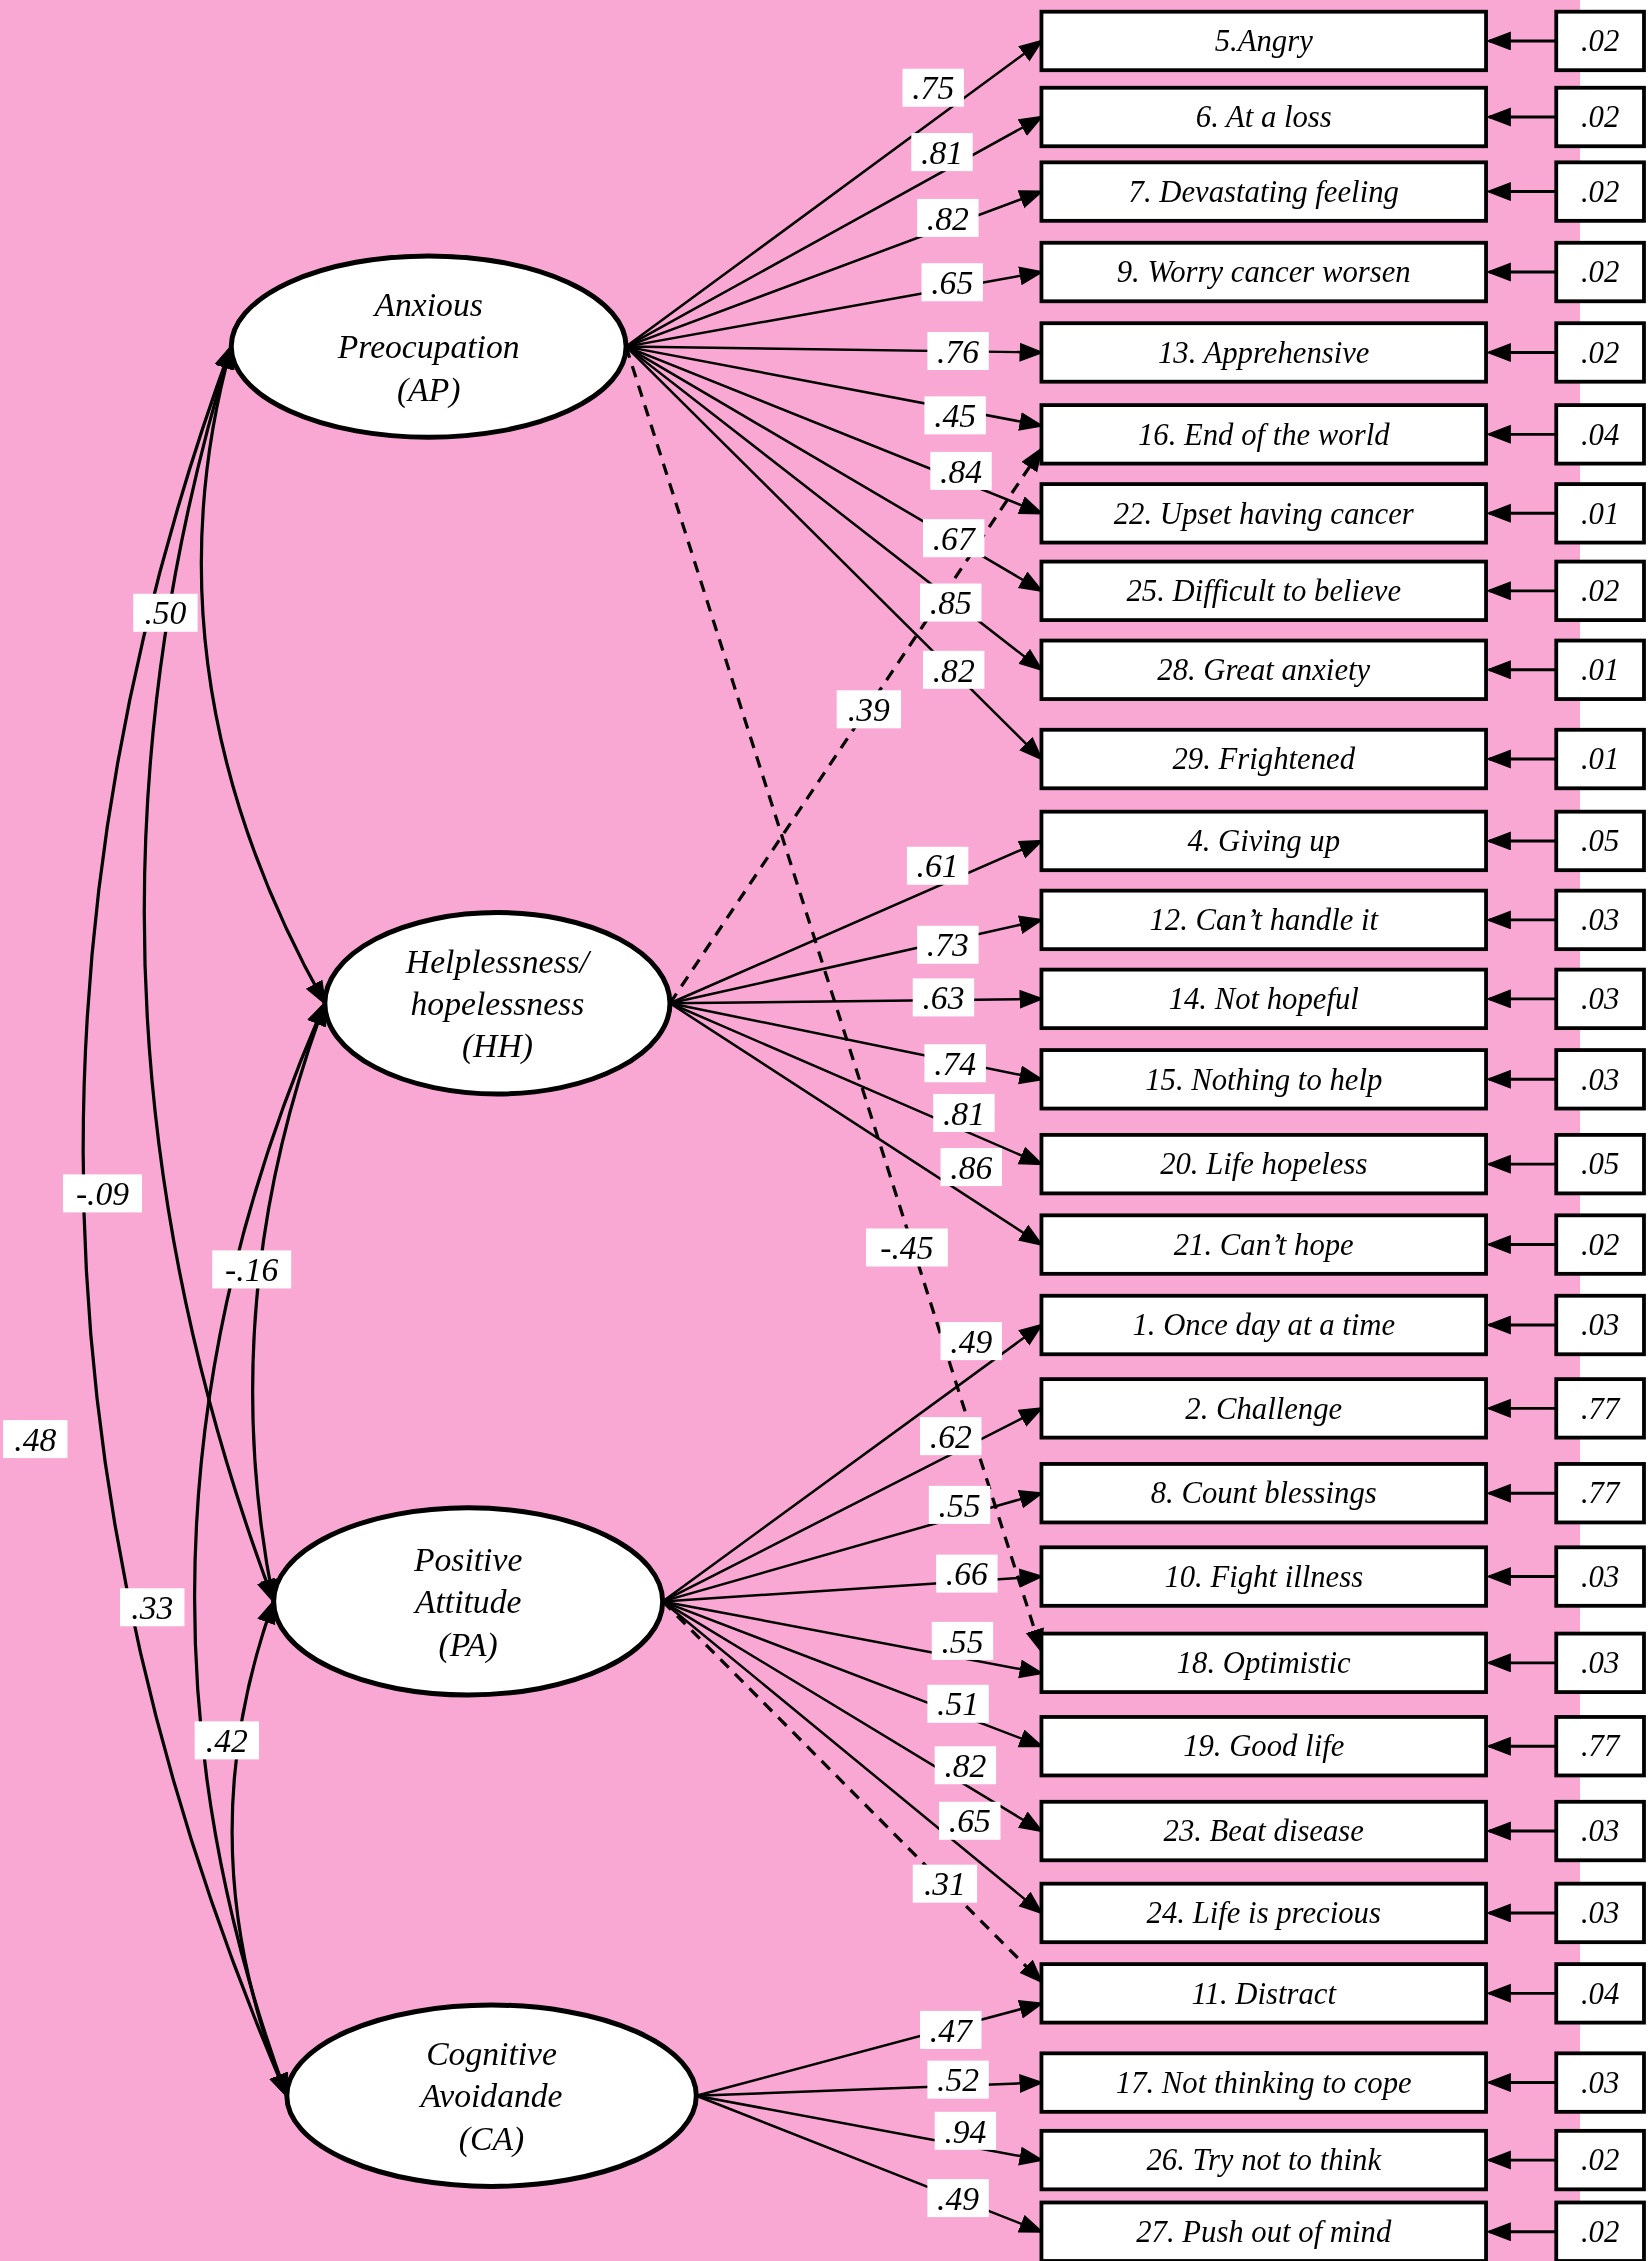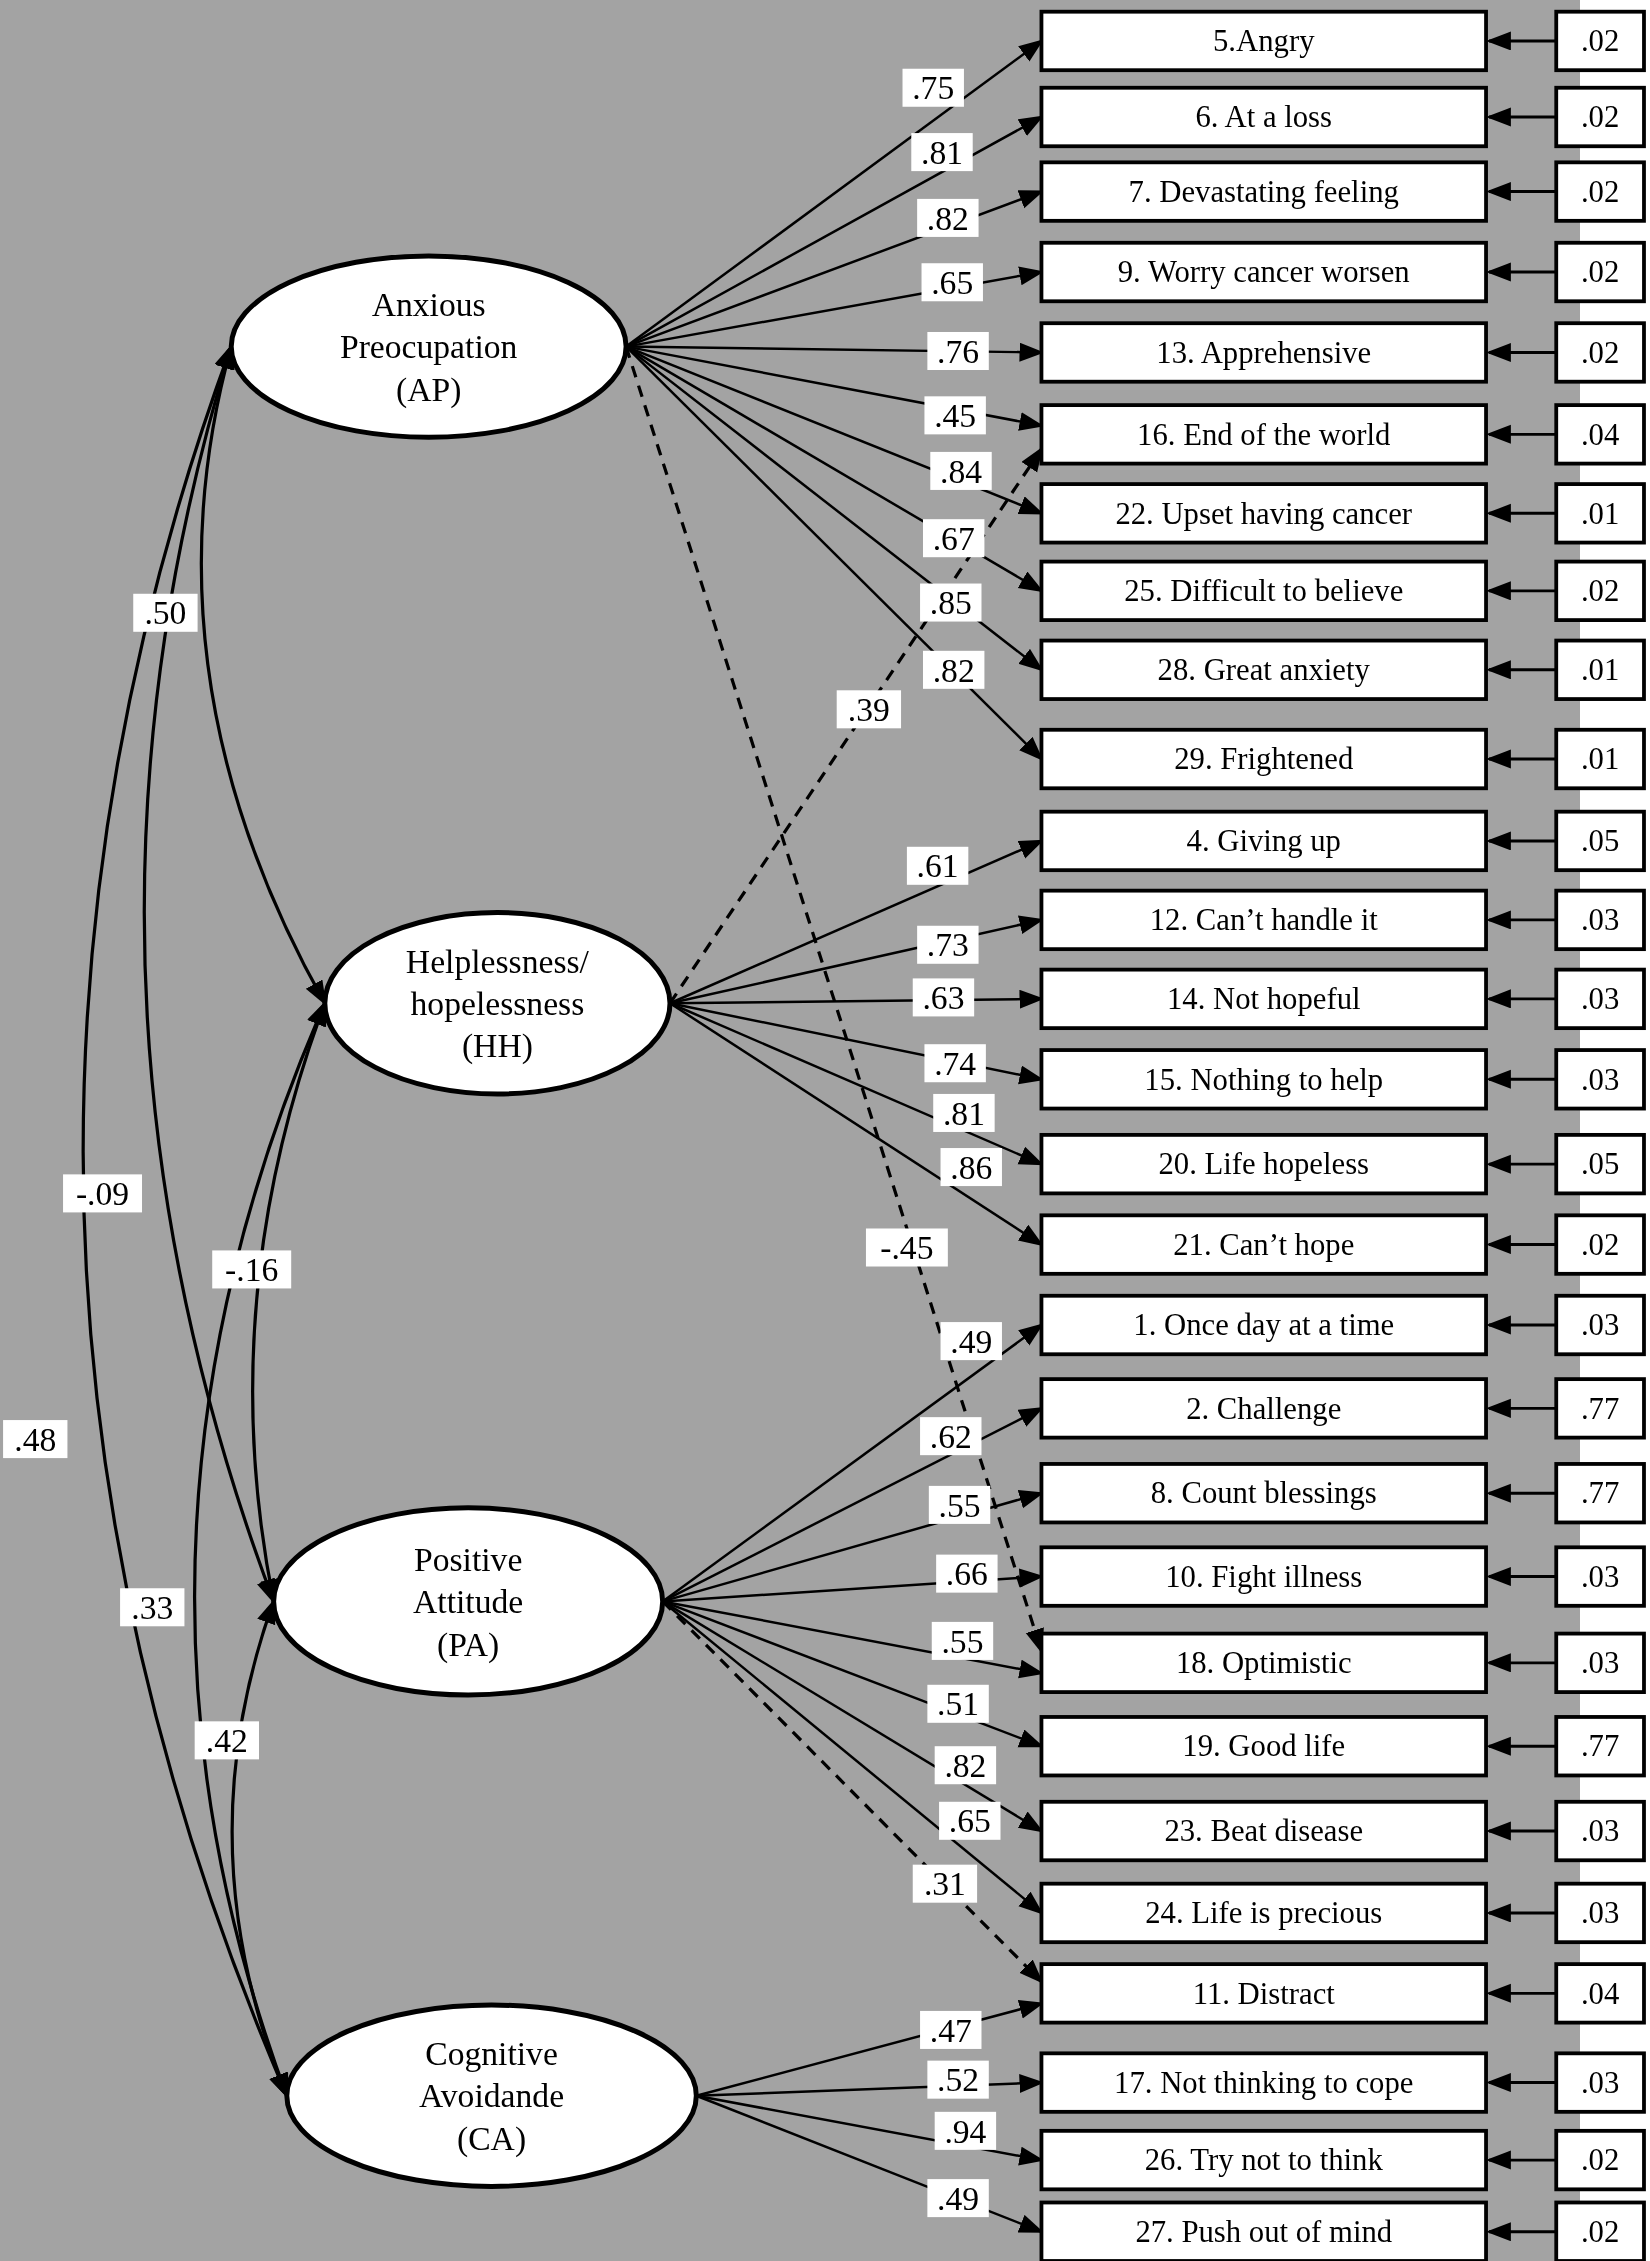--- a/index.html
+++ b/index.html
@@ -1,16 +1,16 @@
 <!DOCTYPE html>
 <html style="font-size:8.8px"><head>
 <meta charset="utf-8">
 <style>
   html,body{margin:0;padding:0;background:#fff;}
-  #page{width:1580px;height:2261px;background:#a3a3a3;}
+  #page{width:1580px;height:2261px;background:#f9a8d4;font-style:italic;}
   svg{display:block;}
   .ibox,.ebox{fill:#fff;stroke:#000;stroke-width:2.6;}
   ellipse.factor{fill:#fff;stroke:#000;stroke-width:3.4;}
   .solid{stroke:#000;stroke-width:1.7;}
   .errline{stroke:#000;stroke-width:2;}
   .dash{stroke:#000;stroke-width:2.2;stroke-dasharray:8 6;fill:none;}
   .curve{stroke:#000;stroke-width:2.2;fill:none;}
   .itxt{font-family:"Liberation Serif",serif;font-size:21px;fill:#000;text-anchor:middle;}
   .num{font-family:"Liberation Serif",serif;font-size:23px;fill:#000;text-anchor:middle;}
   .fac{font-family:"Liberation Serif",serif;font-size:23px;fill:#000;text-anchor:middle;}

